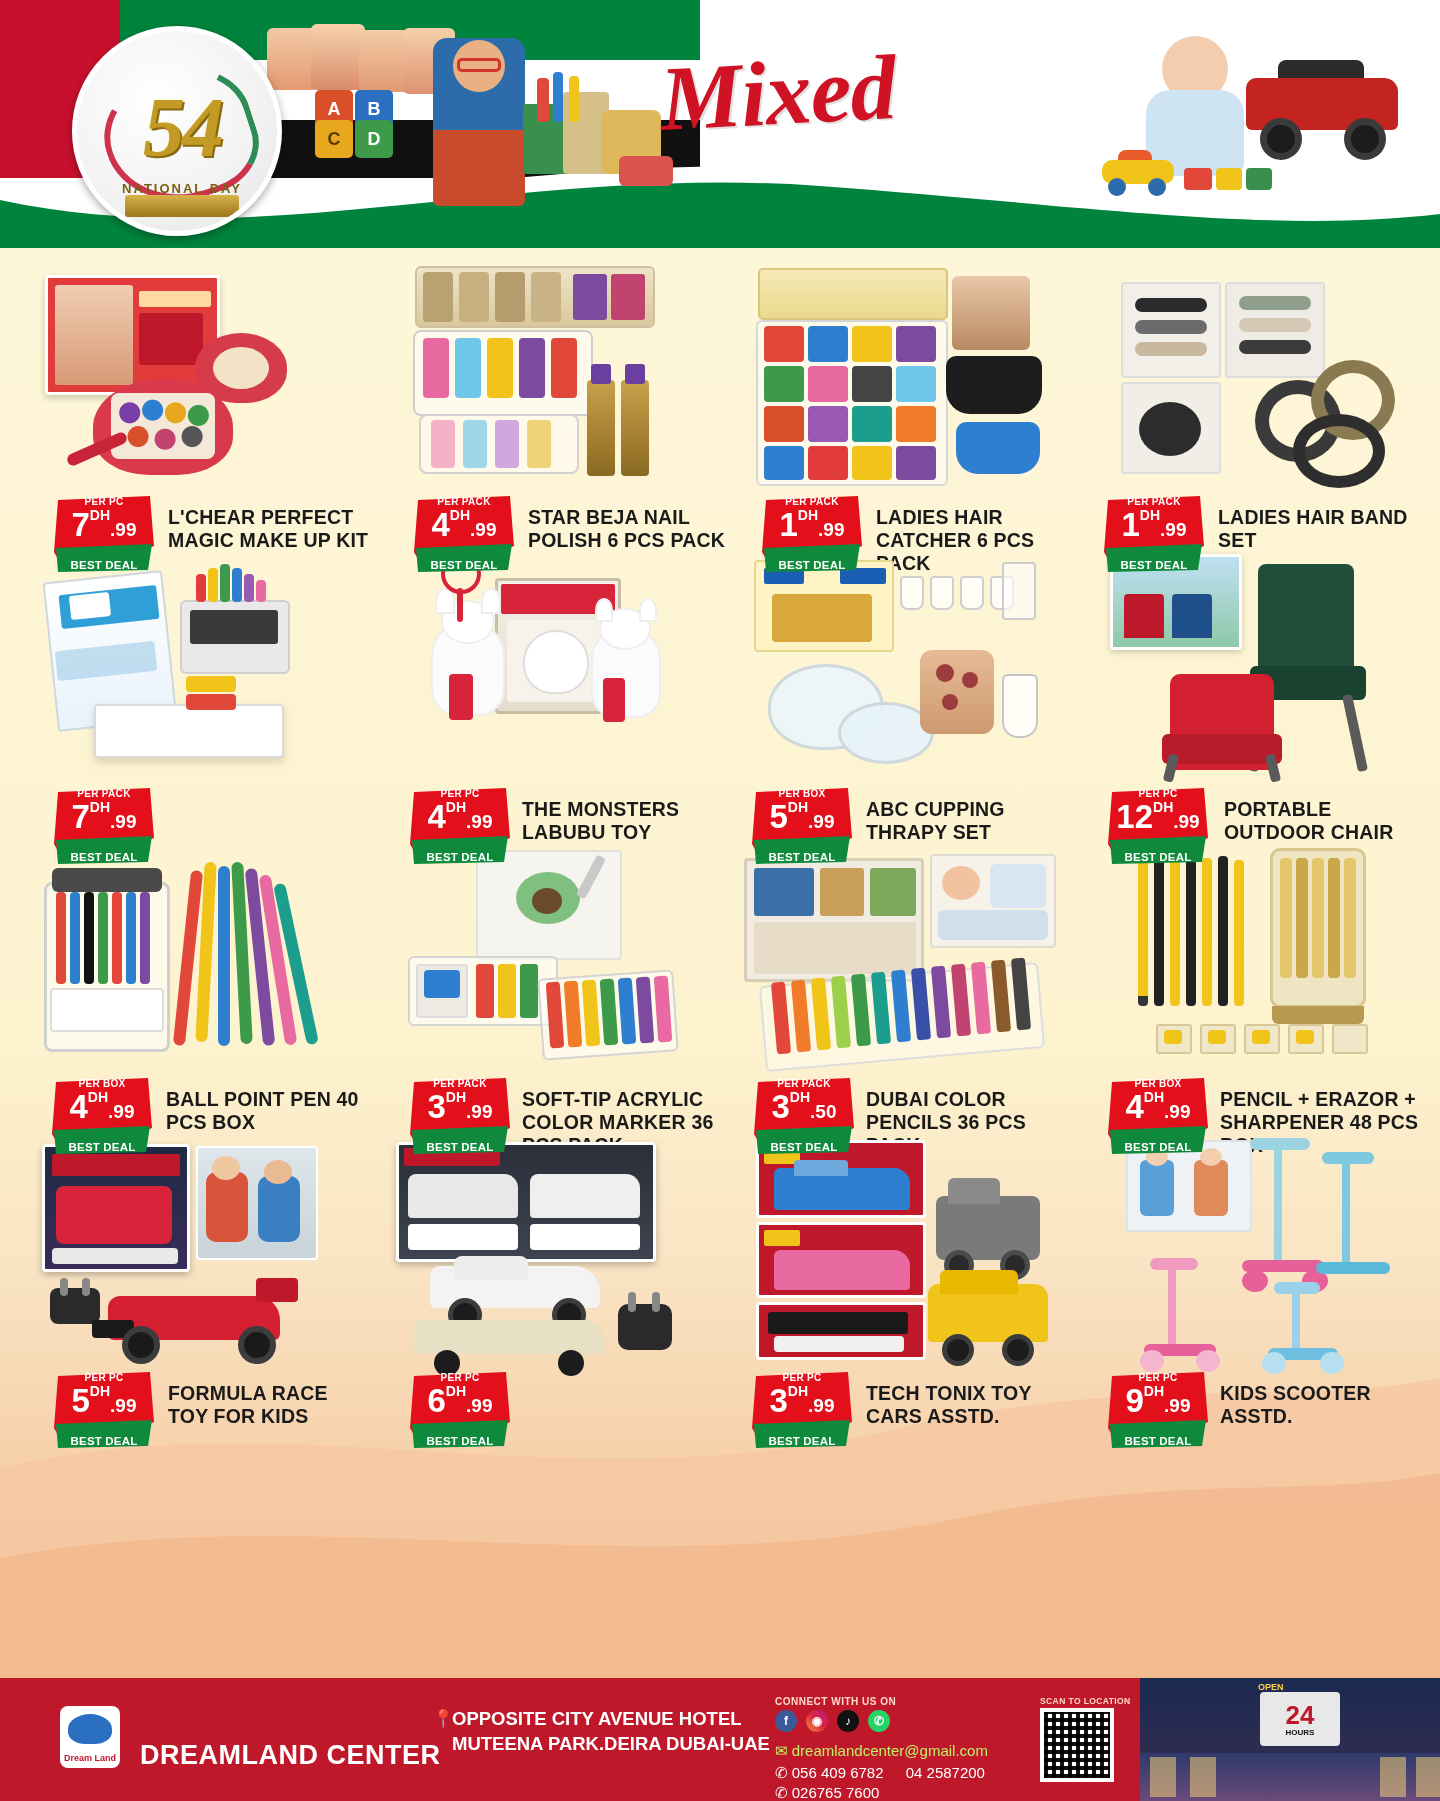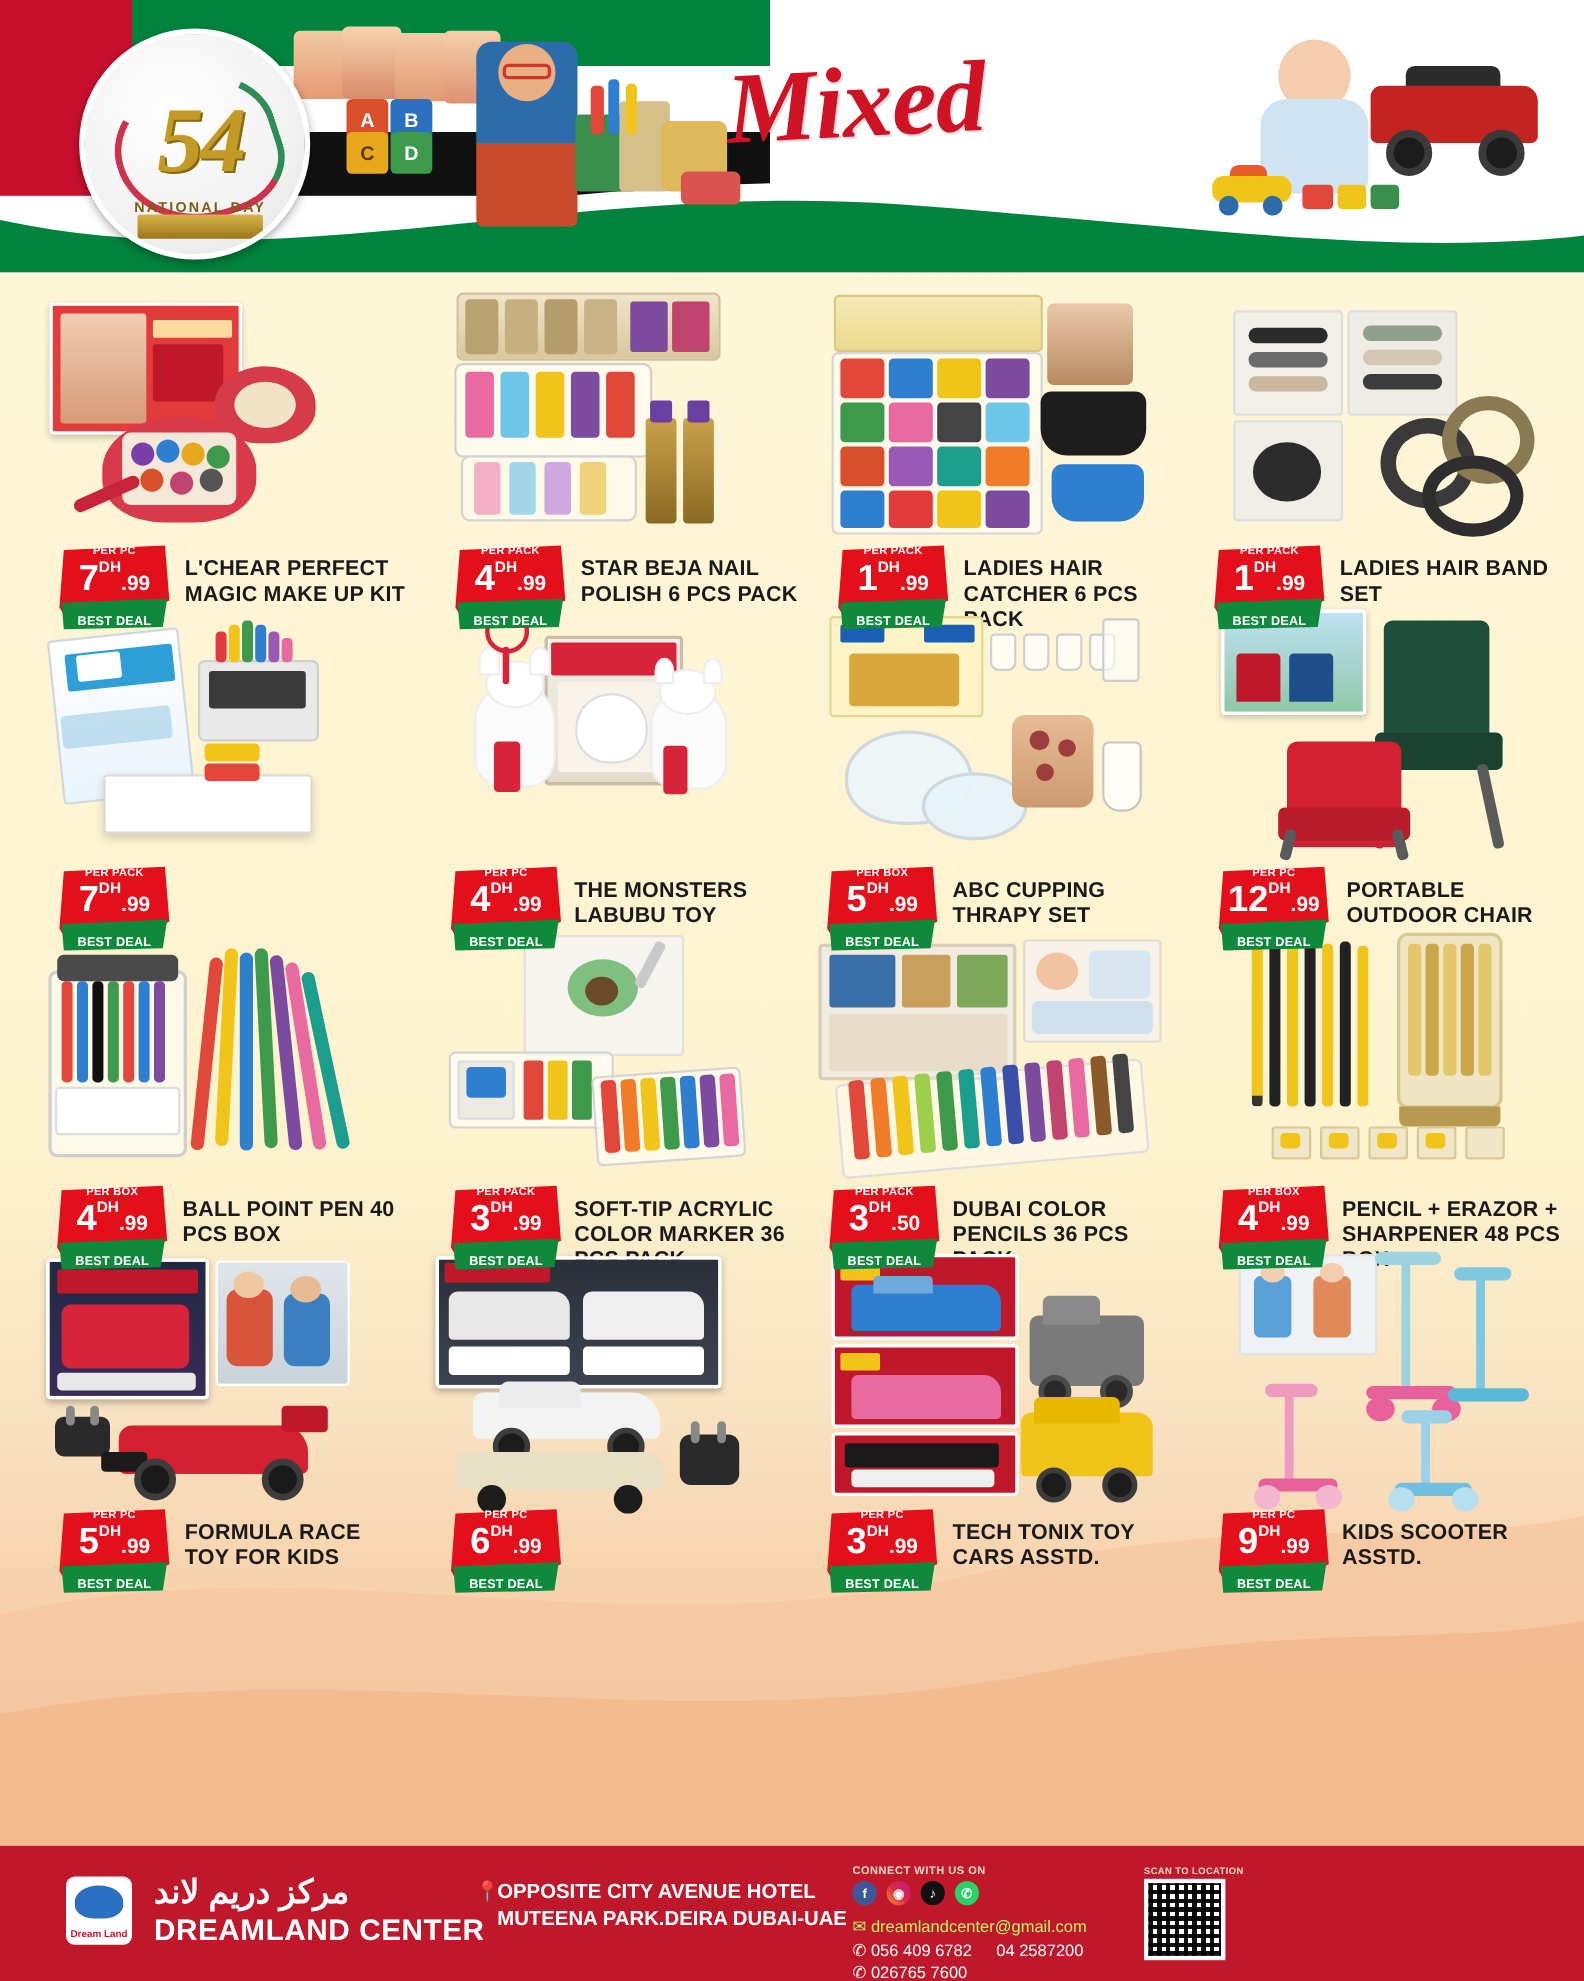--- a/index.html
+++ b/index.html
@@ -917,21 +917,20 @@
 
 </div>
 
 <div class="footer">
 
   <div class="f-logo">
     <div class="f-logo-in"></div>
     <div class="f-logo-t">Dream Land</div>
   </div>
 
-  <div class="f-arabic">مركز دريم لاند</div>
   <div class="f-name">DREAMLAND CENTER</div>
 
   <div class="f-pin">📍</div>
   <div class="f-addr1">OPPOSITE CITY AVENUE HOTEL</div>
   <div class="f-addr2">MUTEENA PARK.DEIRA DUBAI-UAE</div>
 
   <div class="f-connect">CONNECT WITH US ON</div>
   <div class="f-socials">
     <div class="soc fb">f</div>
     <div class="soc ig">◉</div>
@@ -947,13 +946,25 @@
   </div>
   <div class="f-ph2">
     <span>✆ </span><span>026765 7600</span>
   </div>
 
   <div class="f-scan">SCAN TO LOCATION</div>
   <div class="qr">
       <div class="qr-in"></div>
     </div>
 
+  <div class="store-photo">
+    <div class="sp-win"></div>
+    <div class="sp-l" style="left:10px;"></div>
+    <div class="sp-l" style="left:50px;"></div>
+    <div class="sp-l" style="left:240px;"></div>
+    <div class="sp-l" style="left:276px;"></div>
+    <div class="sp-open">OPEN</div>
+    <div class="sp-sign">
+      <div class="sp-24">24</div>
+      <div class="sp-hours">HOURS</div>
+    </div>
+  </div>
 </div>
 
 </body></html>

